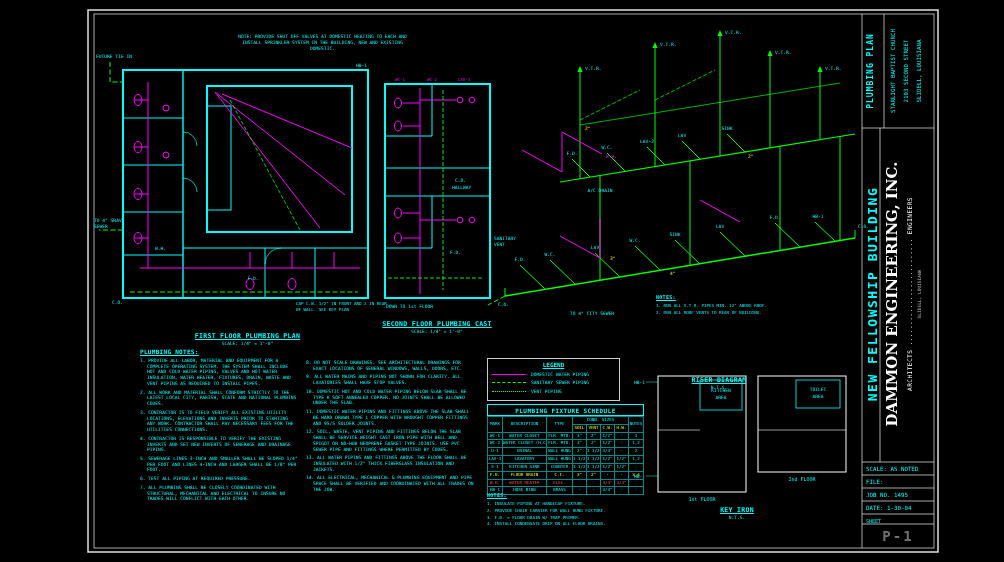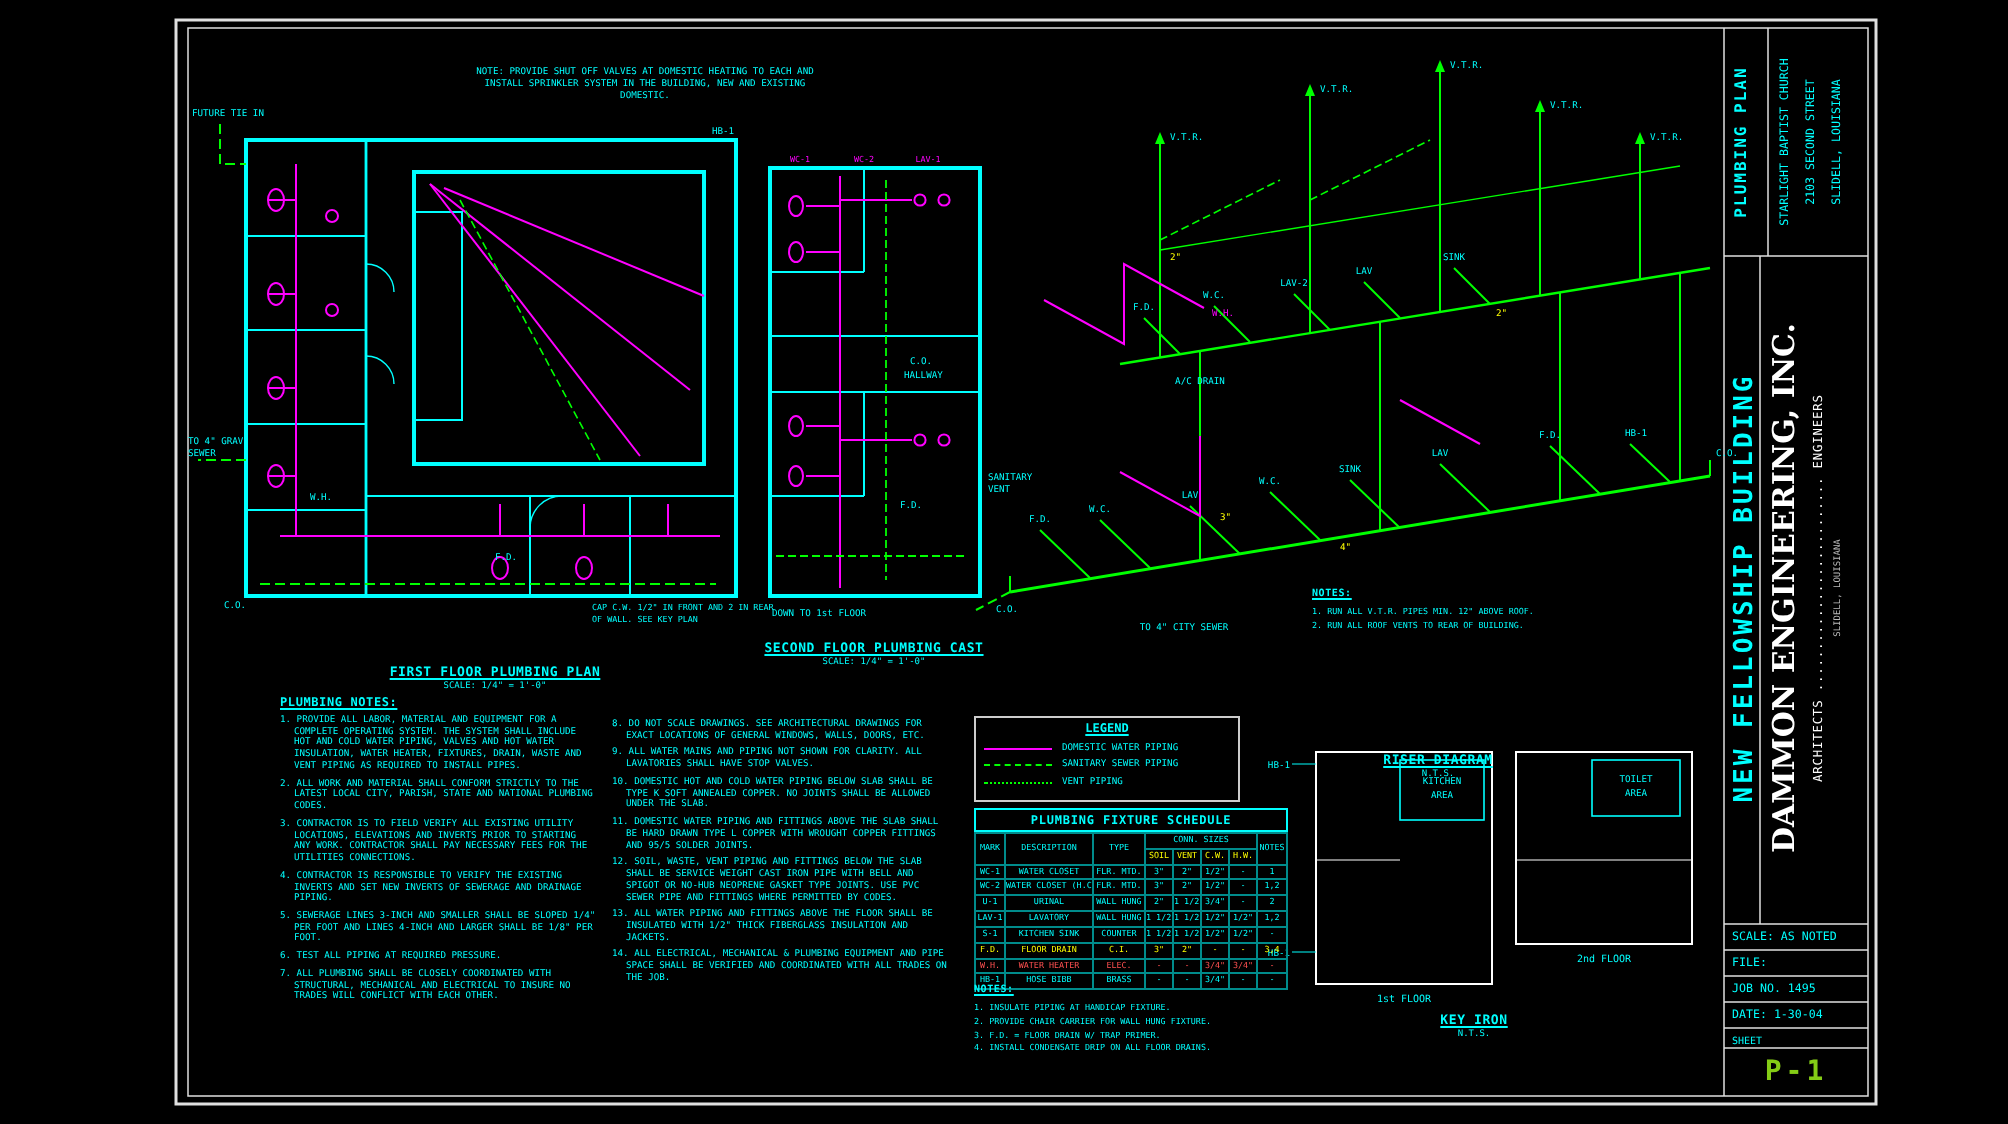--- a/index.html
+++ b/index.html
@@ -54,21 +54,21 @@
   .tb-discipline { left:866px; top:126px; width:110px; color:#00ffff; font-size:8px; font-weight:bold; letter-spacing:1px; }
   .tb-client { top:126px; width:110px; color:#00ffff; font-size:5.8px; }
   .tb-c1 { left:890px; } .tb-c2 { left:903px; } .tb-c3 { left:916px; }
   .tb-project { left:865px; top:458px; width:328px; color:#00ffff; font-size:13px; font-weight:bold; letter-spacing:1.5px; }
   .tb-firm { left:883px; top:458px; width:328px; color:#ffffff; font-family:"DejaVu Serif", serif; font-size:15px; font-weight:bold; }
   .tb-firmsub { left:906px; top:458px; width:328px; color:#ffffff; font-size:6.2px; letter-spacing:.4px; }
   .tb-firmaddr { left:917px; top:458px; width:328px; color:#bbbbbb; font-size:4.5px; }
   .tb-box { position:absolute; left:863px; width:70px; color:#00ffff; font-size:5.8px; padding:2.5px 0 0 3px; }
   .tb-scale { top:463px; } .tb-file { top:476px; } .tb-job { top:489px; } .tb-date { top:502px; }
   .tb-sheetlbl { top:515px; font-size:5px; }
-  .tb-sheetno { position:absolute; left:862px; top:524px; width:72px; height:24px; color:#84cc16;
+  .tb-sheetno { position:absolute; left:862px; top:524px; width:72px; height:24px; color:#737373;
                 font-size:14px; font-weight:bold; text-align:center; line-height:24px; letter-spacing:2px; }
 </style>
 </head>
 <body>
 
 <div id="canvas">
 
   <svg width="1004" height="562" viewBox="0 0 1004 562" class="abs" style="left:0;top:0">
 
     <g stroke="#e0e0e0" fill="none">

